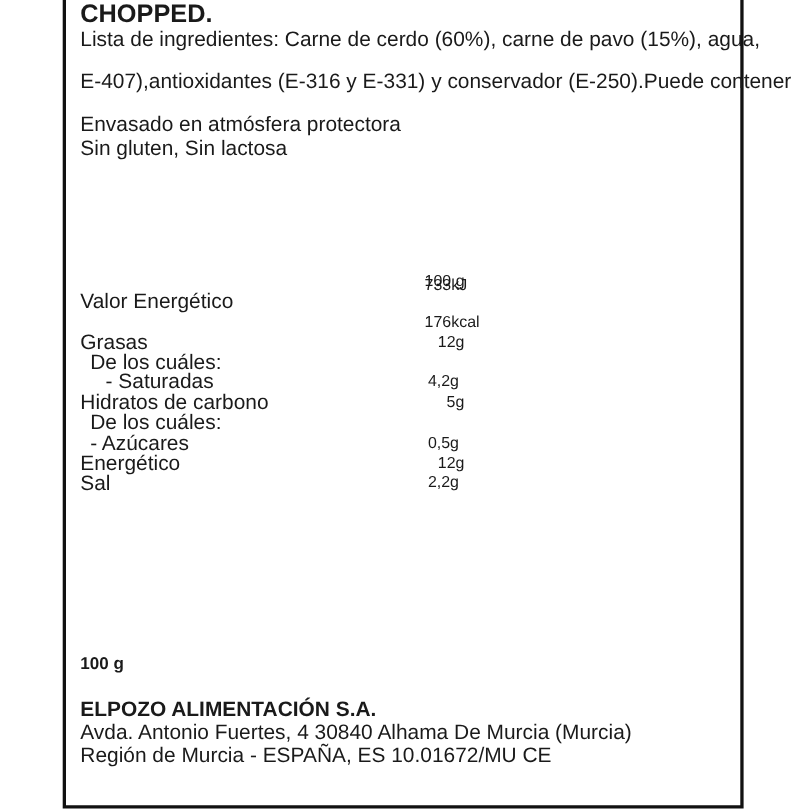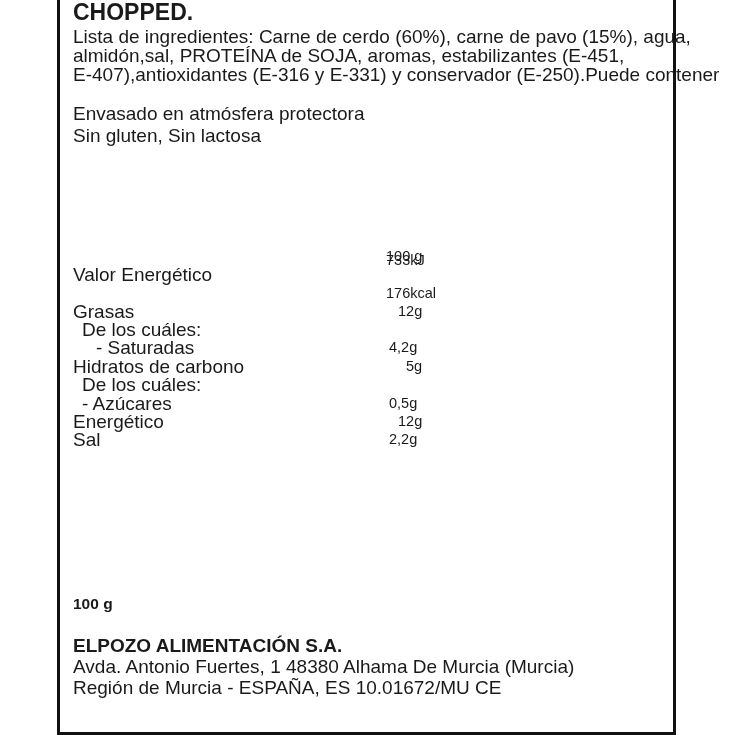--- a/index.html
+++ b/index.html
@@ -12,21 +12,20 @@
   .bold { font-weight:bold; }
   .val { position:absolute; white-space:nowrap; font-size:14.5px; line-height:19px; text-align:right; }
 </style>
 </head>
 <body>
 
 <div class="label-box">
   <div class="t title">CHOPPED.</div>
 
   <div class="t" style="top:27px">Lista de ingredientes: Carne de cerdo (60%), carne de pavo (15%), agua,</div>
-  <div class="t" style="top:46px">almidón,sal, PROTEÍNA de SOJA, aromas, estabilizantes (E-451,</div>
   <div class="t" style="top:65px">E-407),antioxidantes (E-316 y E-331) y conservador (E-250).Puede contener</div>
   <div class="t" style="top:104px">Envasado en atmósfera protectora</div>
   <div class="t" style="top:126px">Sin gluten, Sin lactosa</div>
 
   <div>
     <div class="val" style="top:247px; left:326px;">100 g</div>
 
     <div class="t" style="top:265px">Valor  Energético</div>
     <div class="val" style="top:251px; left:326px;">733kJ</div>
     <div class="val" style="top:284px; left:326px;">176kcal</div>
@@ -50,15 +49,15 @@
     <div class="t" style="top:412px">Energético</div>
     <div class="val" style="top:412px; left:338px;">12g</div>
 
     <div class="t" style="top:430px">Sal</div>
     <div class="val" style="top:430px; left:329px;">2,2g</div>
   </div>
 
   <div class="t bold" style="top:594px; font-size:15.5px;">100 g</div>
 
   <div class="t bold" style="top:636px">ELPOZO ALIMENTACIÓN S.A.</div>
-  <div class="t" style="top:657px">Avda. Antonio Fuertes, 1 48380 Alhama De Murcia (Murcia)</div>
+  <div class="t" style="top:657px">Avda. Antonio Fuertes, 4 30840 Alhama De Murcia (Murcia)</div>
   <div class="t" style="top:678px">Región de Murcia - ESPAÑA,  ES 10.01672/MU CE</div>
 </div>
 
 </body></html>

